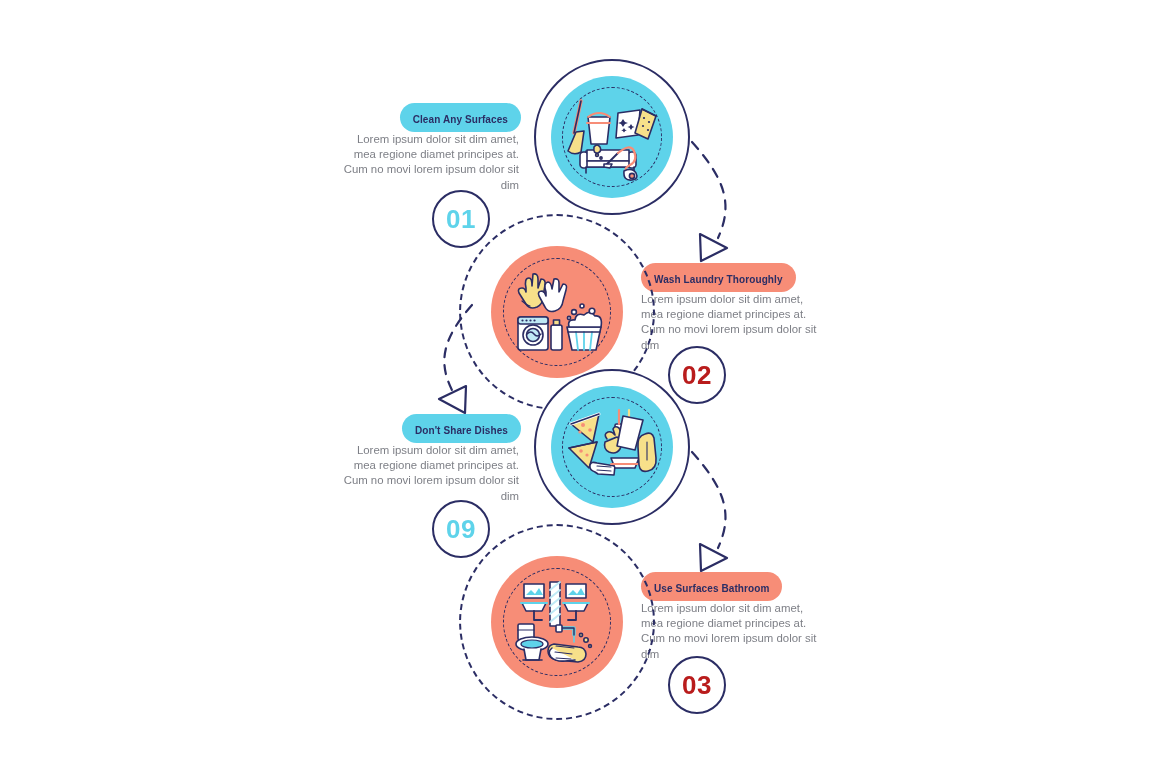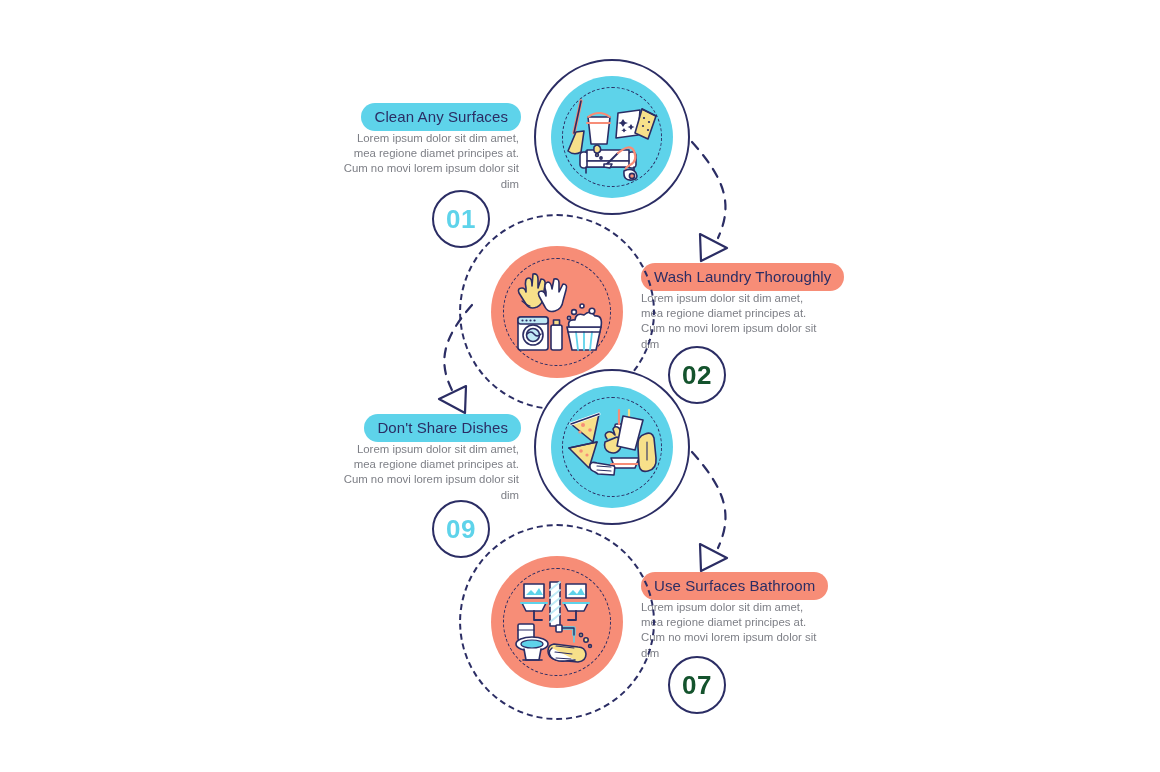--- a/index.html
+++ b/index.html
@@ -9,24 +9,24 @@
     background:#ffffff;
     font-family:"Liberation Sans", sans-serif;
     overflow:hidden;
   }
   #stage{position:relative;width:1160px;height:772px;}
   .abs{position:absolute;}
 
   
   .pill{
     display:inline-block;
-    padding:6px 13px 7px 13px;
+    padding:12px 13px 7px 13px;
     border-radius:20px;
-    font-size:15px;
-    font-weight:normal;
+    font-size:10px;
+    font-weight:bold;
     letter-spacing:.1px;
     color:#2b2d64;
     white-space:nowrap;
     line-height:1;
   }
   .pill.cyan{background:#5ed3ea;}
   .pill.coral{background:#f78d77;}
 
   .body-text{
     font-size:11.4px;
@@ -43,21 +43,21 @@
   
   .num-badge{
     width:54px;height:54px;border-radius:50%;
     border:2.2px solid #2b2d64;
     display:flex;align-items:center;justify-content:center;
     font-size:26px;font-weight:bold;letter-spacing:.5px;
     background:#fff;
     text-align:right;
   }
   .num-badge.cyan{color:#5ed3ea;}
-  .num-badge.coral{color:#14532d;}
+  .num-badge.coral{color:#b91c1c;}
 
   
   .ring-solid{
     width:152px;height:152px;border-radius:50%;
     border:2.2px solid #2b2d64;
     background:#ffffff;
     display:flex;align-items:center;justify-content:center;
   }
   .ring-dashed{
     width:192px;height:192px;border-radius:50%;
@@ -260,21 +260,21 @@
         </svg>
       </div>
     </div>
   </div>
 
   <div class="abs txt-right" style="left:641px;top:572px;width:185px;">
     <div class="pill coral">Use Surfaces Bathroom</div>
     <div class="body-text left">Lorem ipsum dolor sit dim amet, mea regione diamet principes at. Cum no movi lorem ipsum dolor sit dim</div>
   </div>
 
-  <div class="abs num-badge coral" style="left:668px;top:656px;">07</div>
+  <div class="abs num-badge coral" style="left:668px;top:656px;">03</div>
 
   <div class="abs ring-dashed" style="left:459px;top:524px;">
     <div class="disc coral">
       <div class="inner-dash r"></div>
       <div class="icon-wrap">
         <svg width="90" height="84" viewBox="0 0 90 84">
           <g stroke="#2b2d64" stroke-width="1.6" stroke-linejoin="round" stroke-linecap="round" fill="none">
 
             <rect x="12" y="4" width="20" height="14" fill="#ffffff"></rect>
             <path d="M14,15 l5,-5 l4,4 l4,-6 l4,7 Z" fill="#5ed3ea" stroke="none"></path>

